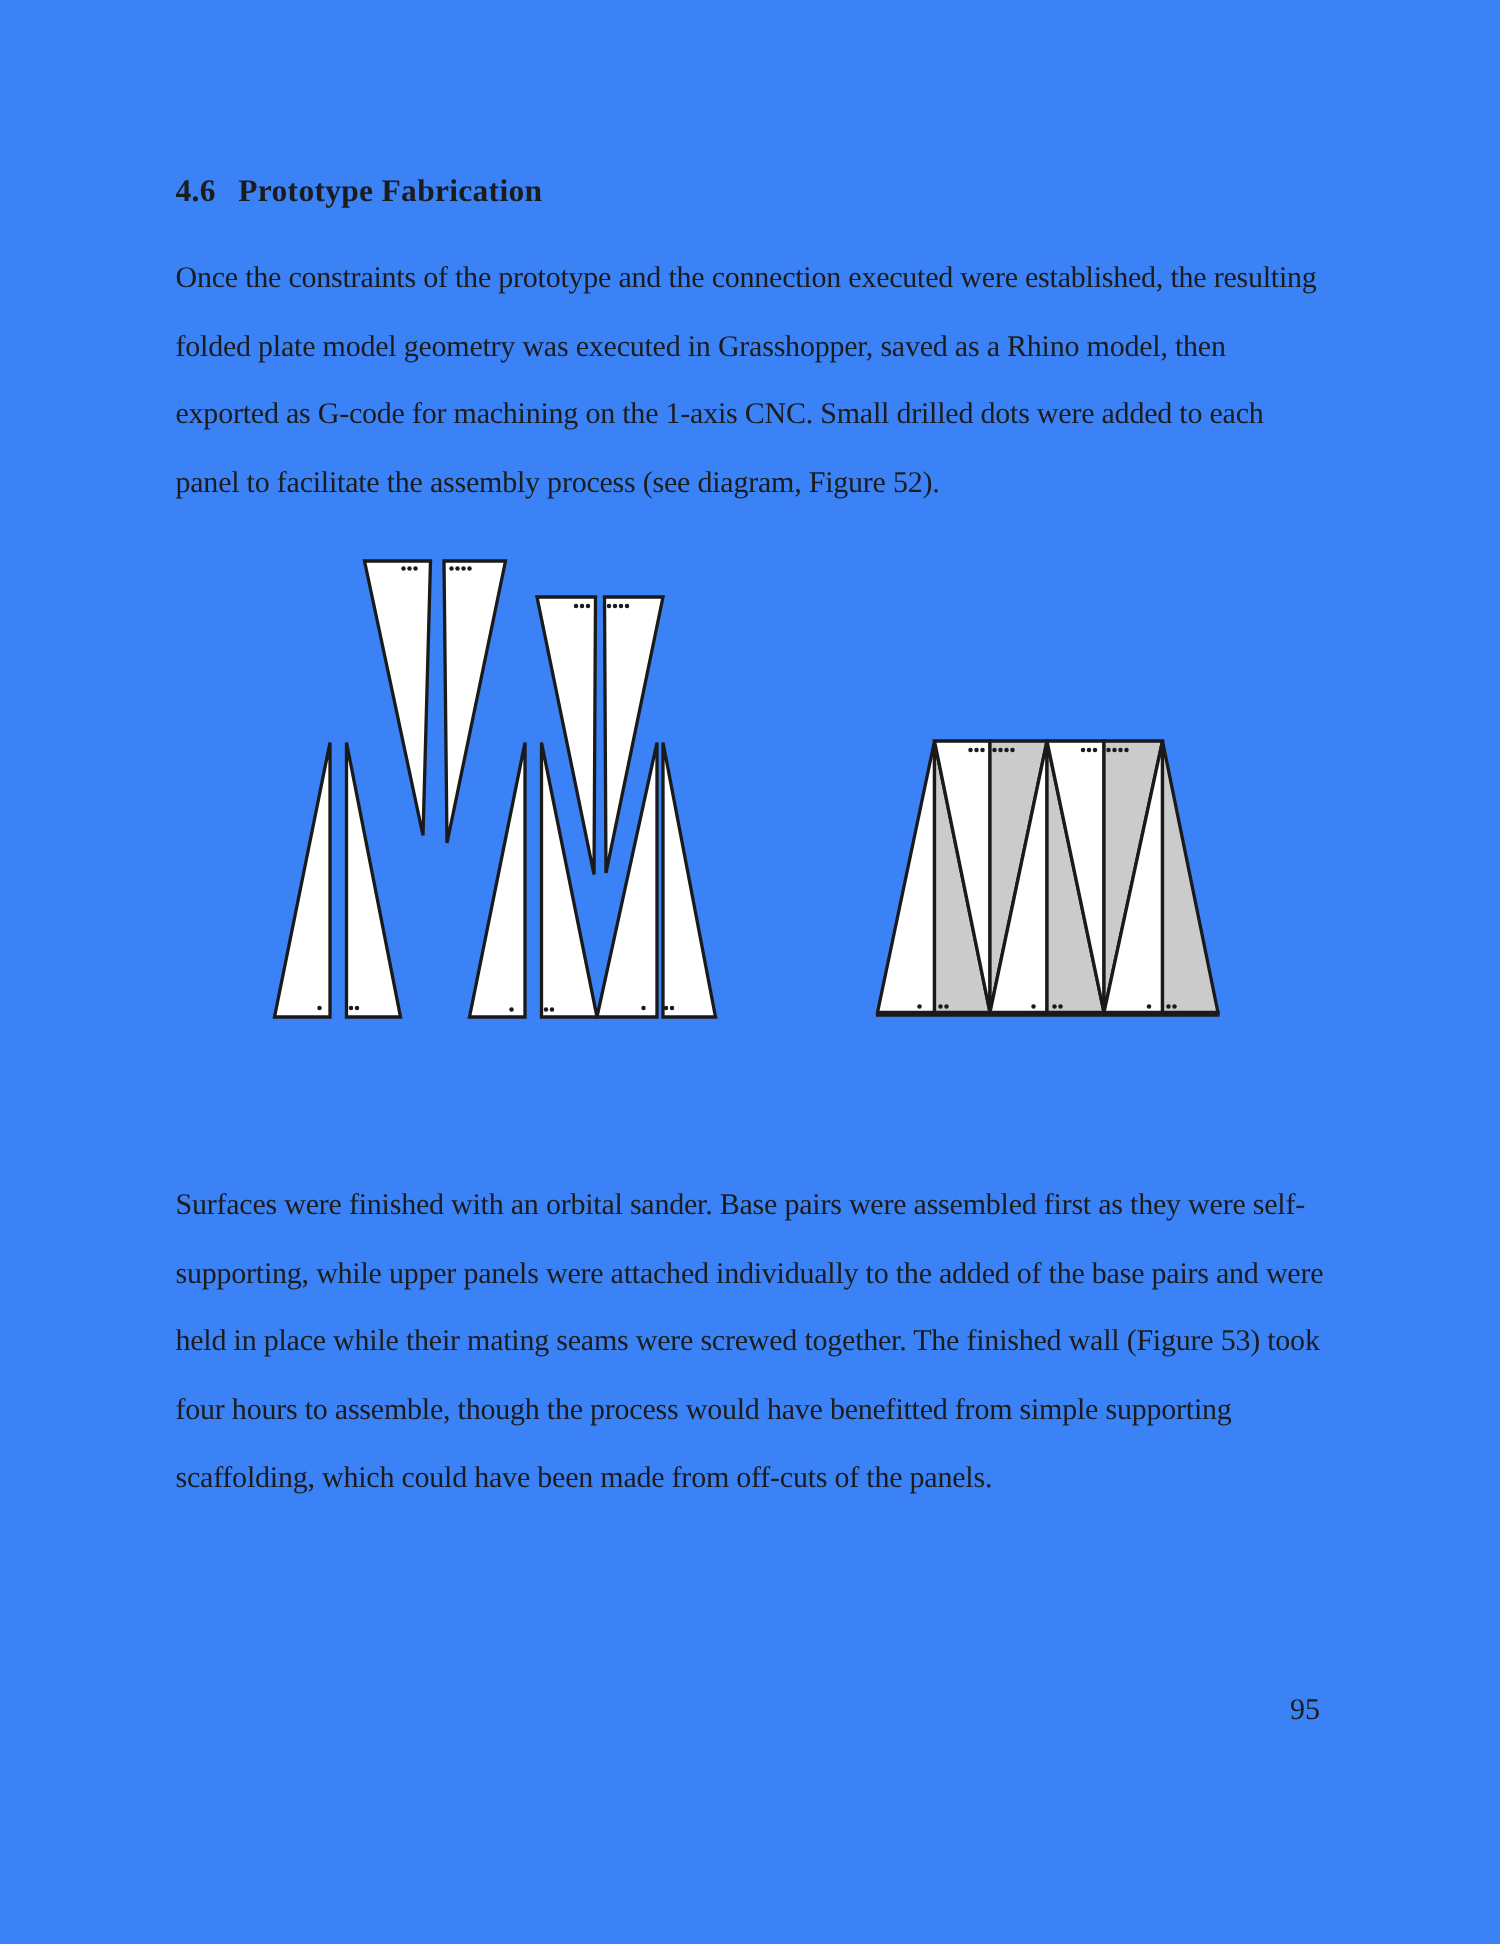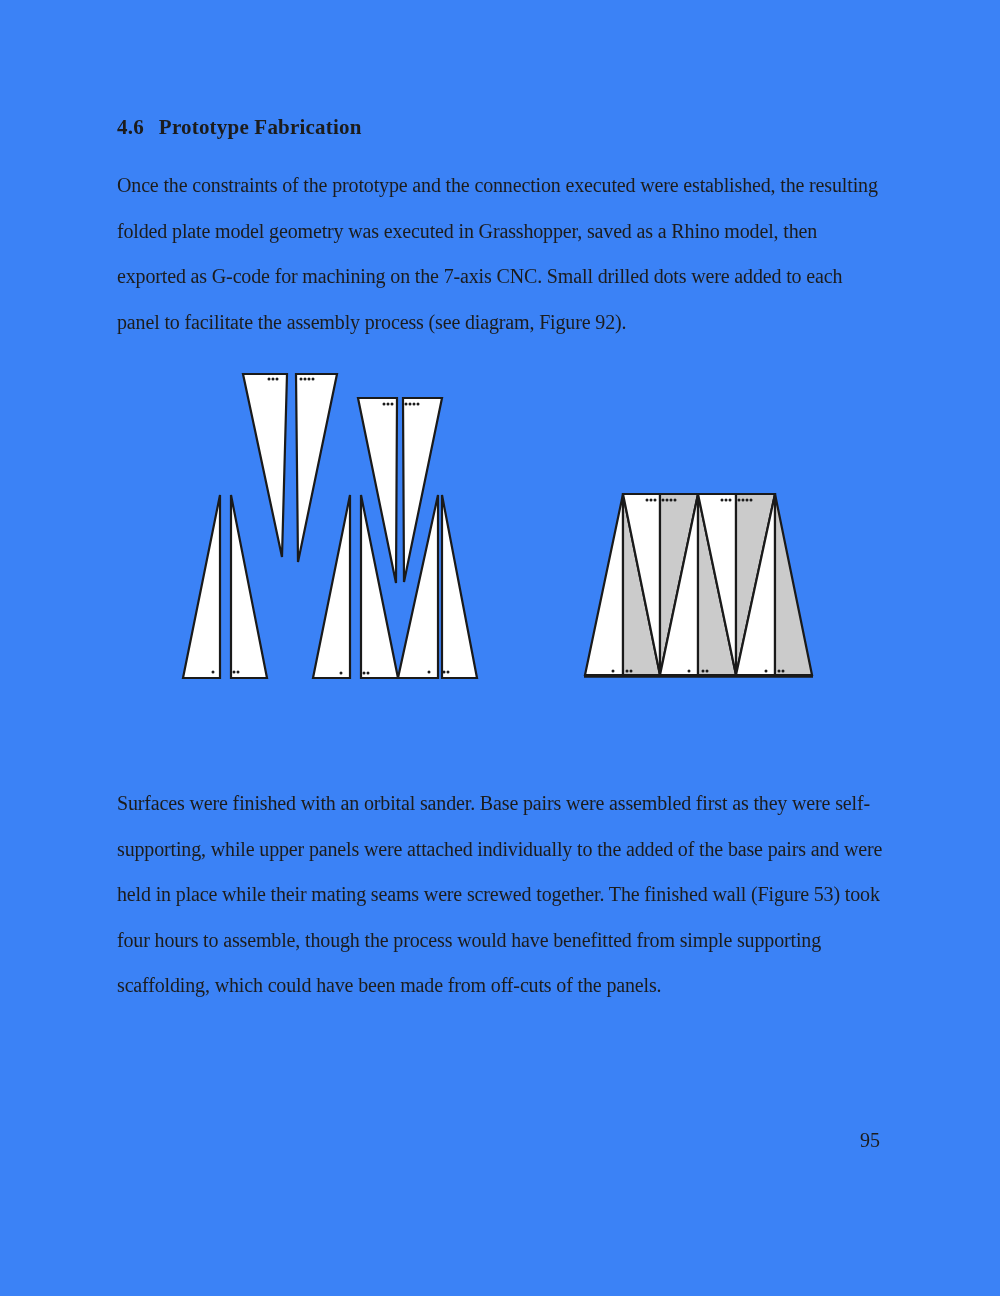--- a/index.html
+++ b/index.html
@@ -42,22 +42,22 @@
 
 <div id="page">
 
   <div class="heading">
     <span class="num">4.6</span><span>Prototype Fabrication</span>
   </div>
 
   <div id="para1" class="bodypara">
     <div class="line">Once the constraints of the prototype and the connection executed were established, the resulting</div>
     <div class="line">folded plate model geometry was executed in Grasshopper, saved as a Rhino model, then</div>
-    <div class="line">exported as G-code for machining on the 7-axis CNC. Small drilled dots were added to each</div>
-    <div class="line">panel to facilitate the assembly process (see diagram, Figure 92).</div>
+    <div class="line">exported as G-code for machining on the 1-axis CNC. Small drilled dots were added to each</div>
+    <div class="line">panel to facilitate the assembly process (see diagram, Figure 52).</div>
   </div>
 
   <svg id="figure-svg" viewBox="150 360 680 330" xmlns="http://www.w3.org/2000/svg">
       <polygon points="243,374 287,374 282,557" fill="#ffffff" stroke="#1a1a1a" stroke-width="2.2" stroke-linejoin="miter"></polygon>
       <circle cx="269" cy="379" r="1.5" fill="#1a1a1a"></circle>
       <circle cx="273" cy="379" r="1.5" fill="#1a1a1a"></circle>
       <circle cx="277" cy="379" r="1.5" fill="#1a1a1a"></circle>
       <polygon points="296,374 337,374 298,562" fill="#ffffff" stroke="#1a1a1a" stroke-width="2.2" stroke-linejoin="miter"></polygon>
       <circle cx="301" cy="379" r="1.5" fill="#1a1a1a"></circle>
       <circle cx="305" cy="379" r="1.5" fill="#1a1a1a"></circle>

